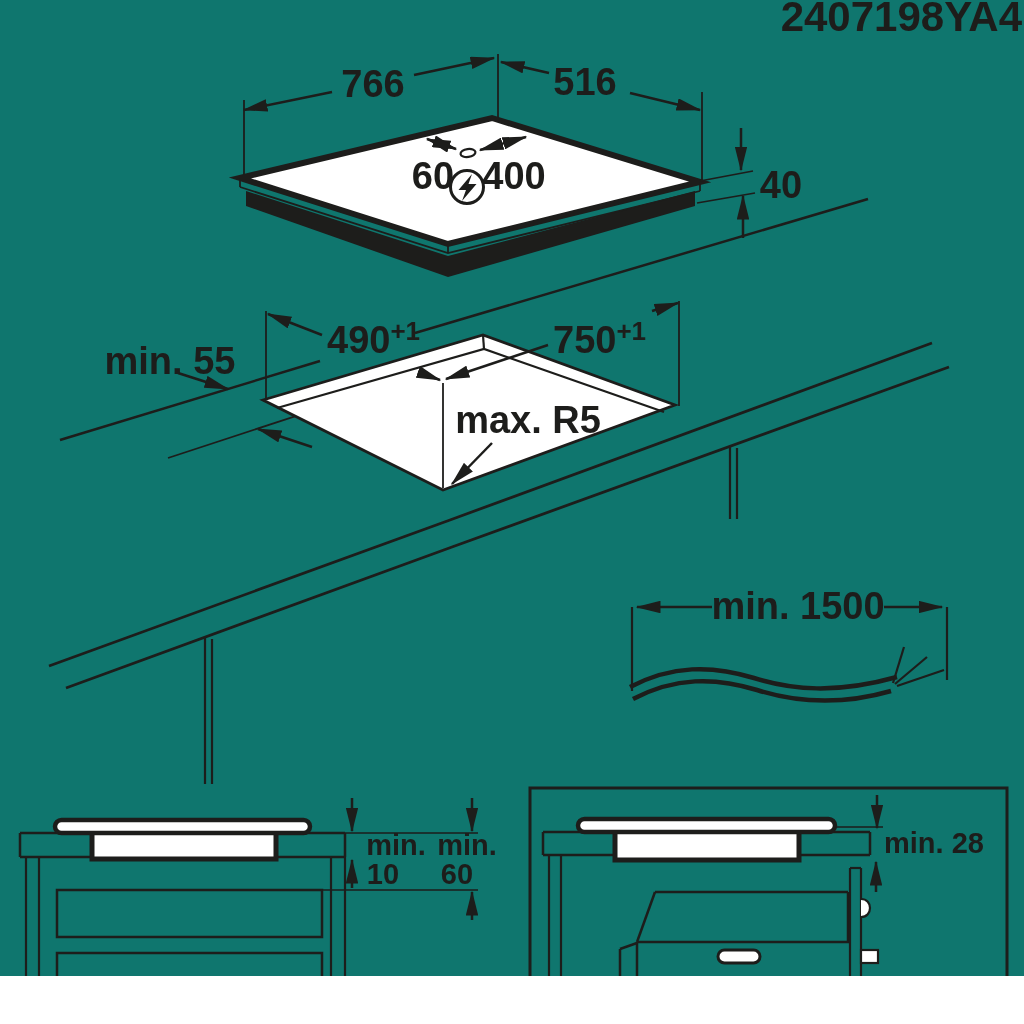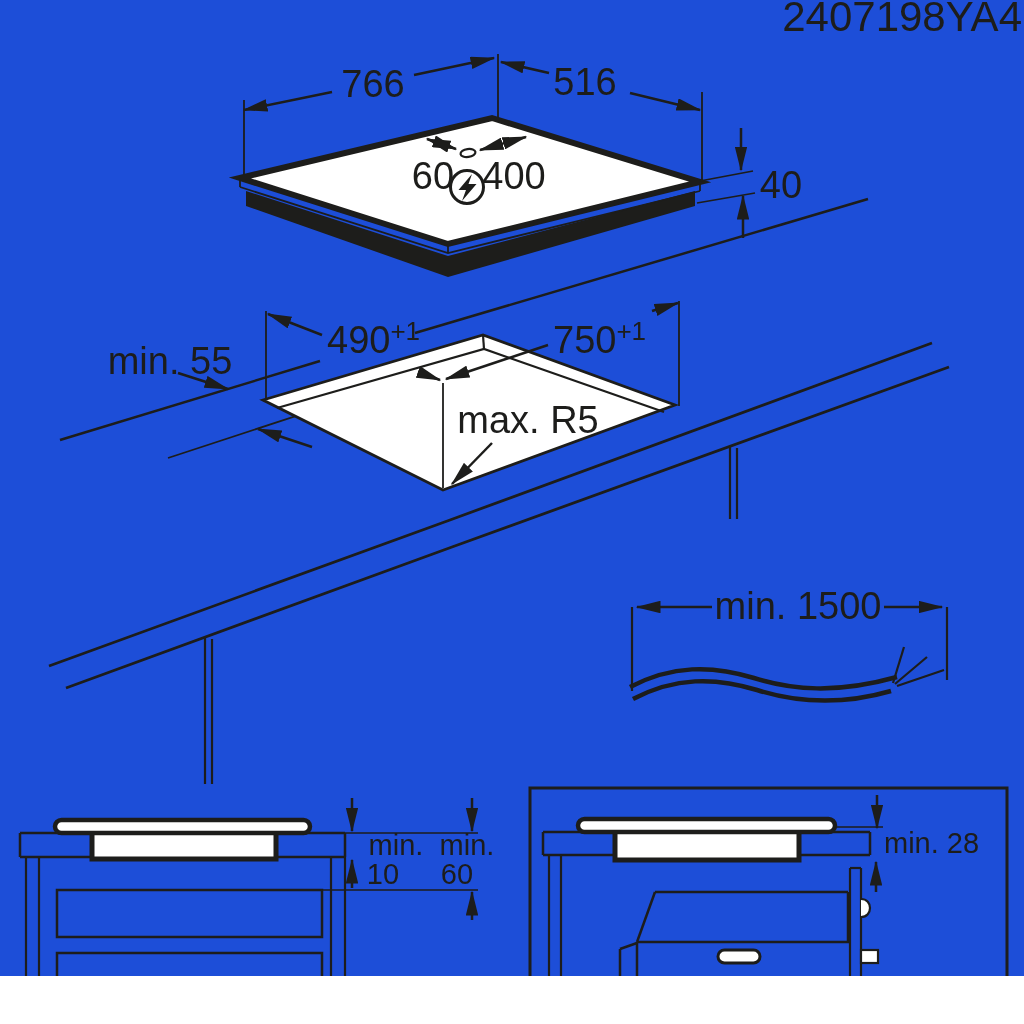--- a/index.html
+++ b/index.html
@@ -1,16 +1,16 @@
 <!DOCTYPE html>
 <html><head>
 <meta charset="utf-8">
 <style>
   html,body{margin:0;padding:0;background:#fff;}
-  .stage{width:1024px;height:976px;position:relative;background:#1d4ed8;overflow:hidden;}
+  .stage{width:1024px;height:976px;position:relative;background:#0f766e;overflow:hidden;font-weight:bold;}
   svg{display:block;}
   svg line, svg path, svg polyline, svg polygon, svg rect, svg ellipse, svg circle{
     stroke:#1d1d1b; fill:none; stroke-linejoin:miter; stroke-linecap:butt;
   }
   .s15{stroke-width:1.5}.s18{stroke-width:1.8}.s22{stroke-width:2.2}
   .s25{stroke-width:2.5}.s28{stroke-width:2.8}.s3{stroke-width:3}
   .s45{stroke-width:4.5}.s5{stroke-width:5}.s6{stroke-width:6}
   .solid{fill:#1d1d1b;stroke:none}
   .wht{fill:#ffffff}
   .t38{font-family:"Liberation Sans",sans-serif;font-size:38px;fill:#1d1d1b;stroke:none}

